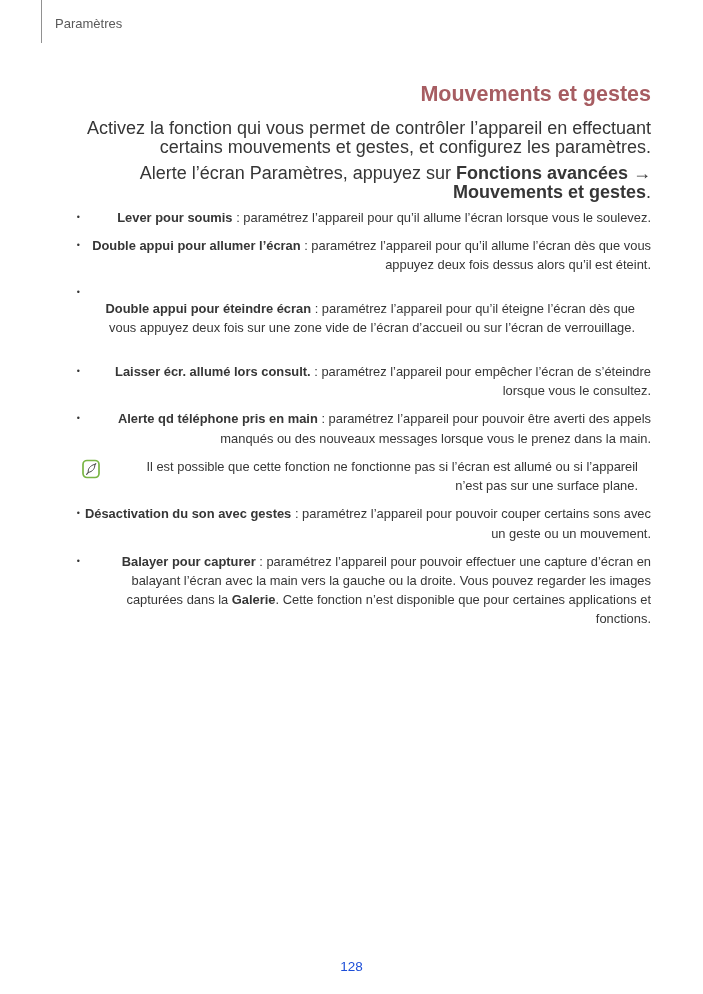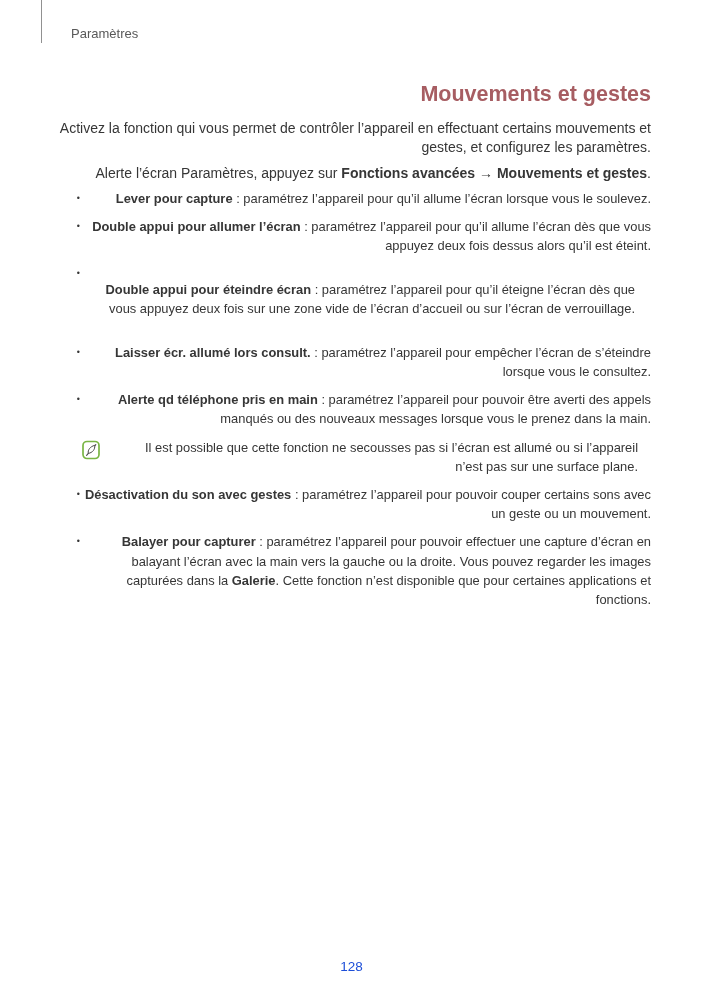--- a/index.html
+++ b/index.html
@@ -17,41 +17,40 @@
     position: absolute;
     left: 41px;
     top: 0;
     width: 1px;
     height: 43px;
     background: #919191;
   }
   .breadcrumb {
     position: absolute;
     left: 55px;
-    top: 26px;
+    top: 16px;
     font-size: 13px;
     color: #595959;
-    margin-left: 16px;
   }
   .doc {
     position: absolute;
     left: 54px;
     top: 82px;
     width: 597px;
     text-align: right;
   }
   .page-title {
     font-size: 21.5px;
     font-weight: 700;
     color: #a75d62;
     margin: 0 0 12px 0;
   }
   .para {
     margin: 0 0 6px 0;
-    font-size: 14px;
+    font-size: 18px;
     line-height: 19.3px;
   }
   .b { font-weight: 700; }
   .bullet-list { margin-top: 6px; }
   .bullet-item {
     display: flex;
     margin-bottom: 8.5px;
   }
   .bullet-marker {
     flex: 0 0 14px;
@@ -103,21 +102,21 @@
 <div class="header-rule"></div>
 <div class="breadcrumb">Paramètres</div>
 
 <div class="doc">
   <h1 class="page-title">Mouvements et gestes</h1>
   <p class="para">Activez la fonction qui vous permet de contrôler l’appareil en effectuant certains mouvements et gestes, et configurez les paramètres.</p>
   <p class="para"><span>Alerte l’écran Paramètres, appuyez sur </span><span class="b">Fonctions avancées</span><span> → </span><span class="b">Mouvements et gestes</span><span>.</span></p>
   <div class="bullet-list">
       <div class="bullet-item">
         <span class="bullet-marker">•</span>
-        <p class="bullet-text" style="margin: 0px;"><span class="b">Lever pour capture</span><span> : paramétrez l’appareil pour qu’il allume l’écran lorsque vous le soulevez.</span></p>
+        <p class="bullet-text" style="margin: 0px;"><span class="b">Lever pour soumis</span><span> : paramétrez l’appareil pour qu’il allume l’écran lorsque vous le soulevez.</span></p>
       </div>
       <div class="bullet-item">
         <span class="bullet-marker">•</span>
         <p class="bullet-text" style="margin: 0px;"><span class="b">Double appui pour allumer l’écran</span><span> : paramétrez l’appareil pour qu’il allume l’écran dès que vous appuyez deux fois dessus alors qu’il est éteint.</span></p>
       </div>
       <div class="bullet-item">
         <span class="bullet-marker">•</span>
         <p class="bullet-text" style="margin: 16px;"><span class="b">Double appui pour éteindre écran</span><span> : paramétrez l’appareil pour qu’il éteigne l’écran dès que vous appuyez deux fois sur une zone vide de l’écran d’accueil ou sur l’écran de verrouillage.</span></p>
       </div>
       <div class="bullet-item">
@@ -129,21 +128,21 @@
         <p class="bullet-text" style="margin: 0px;"><span class="b">Alerte qd téléphone pris en main</span><span> : paramétrez l’appareil pour pouvoir être averti des appels manqués ou des nouveaux messages lorsque vous le prenez dans la main.</span></p>
       </div>
       <div class="note-box indent">
         <span class="note-icon">
   <svg width="18" height="20" viewBox="0 0 18 20" xmlns="http://www.w3.org/2000/svg">
     <rect x="1" y="1.5" width="16" height="17" rx="4" fill="#ffffff" stroke="#79b544" stroke-width="1.7"></rect>
     <path d="M4.6 15.3 L13.8 4.6" stroke="#4a4a4a" stroke-width="1.1" fill="none" stroke-linecap="round"></path>
     <path d="M6.3 13.4 C5.6 9.9 8.2 6.6 12.7 5.3 C13.3 9.4 10.5 12.7 6.3 13.4 Z" fill="#ffffff" stroke="#4a4a4a" stroke-width="1"></path>
   </svg>
 </span>
-        <p class="note-text">Il est possible que cette fonction ne secousses pas si l’écran est allumé ou si l’appareil n’est pas sur une surface plane.</p>
+        <p class="note-text">Il est possible que cette fonction ne fonctionne pas si l’écran est allumé ou si l’appareil n’est pas sur une surface plane.</p>
       </div>
       <div class="bullet-item">
         <span class="bullet-marker">•</span>
         <p class="bullet-text" style="margin: 0px;"><span class="b">Désactivation du son avec gestes</span><span> : paramétrez l’appareil pour pouvoir couper certains sons avec un geste ou un mouvement.</span></p>
       </div>
       <div class="bullet-item">
         <span class="bullet-marker">•</span>
         <p class="bullet-text" style="margin: 0px;"><span class="b">Balayer pour capturer</span><span> : paramétrez l’appareil pour pouvoir effectuer une capture d’écran en balayant l’écran avec la main vers la gauche ou la droite. Vous pouvez regarder les images capturées dans la </span><span class="b">Galerie</span><span>. Cette fonction n’est disponible que pour certaines applications et fonctions.</span></p>
       </div>
     </div>

